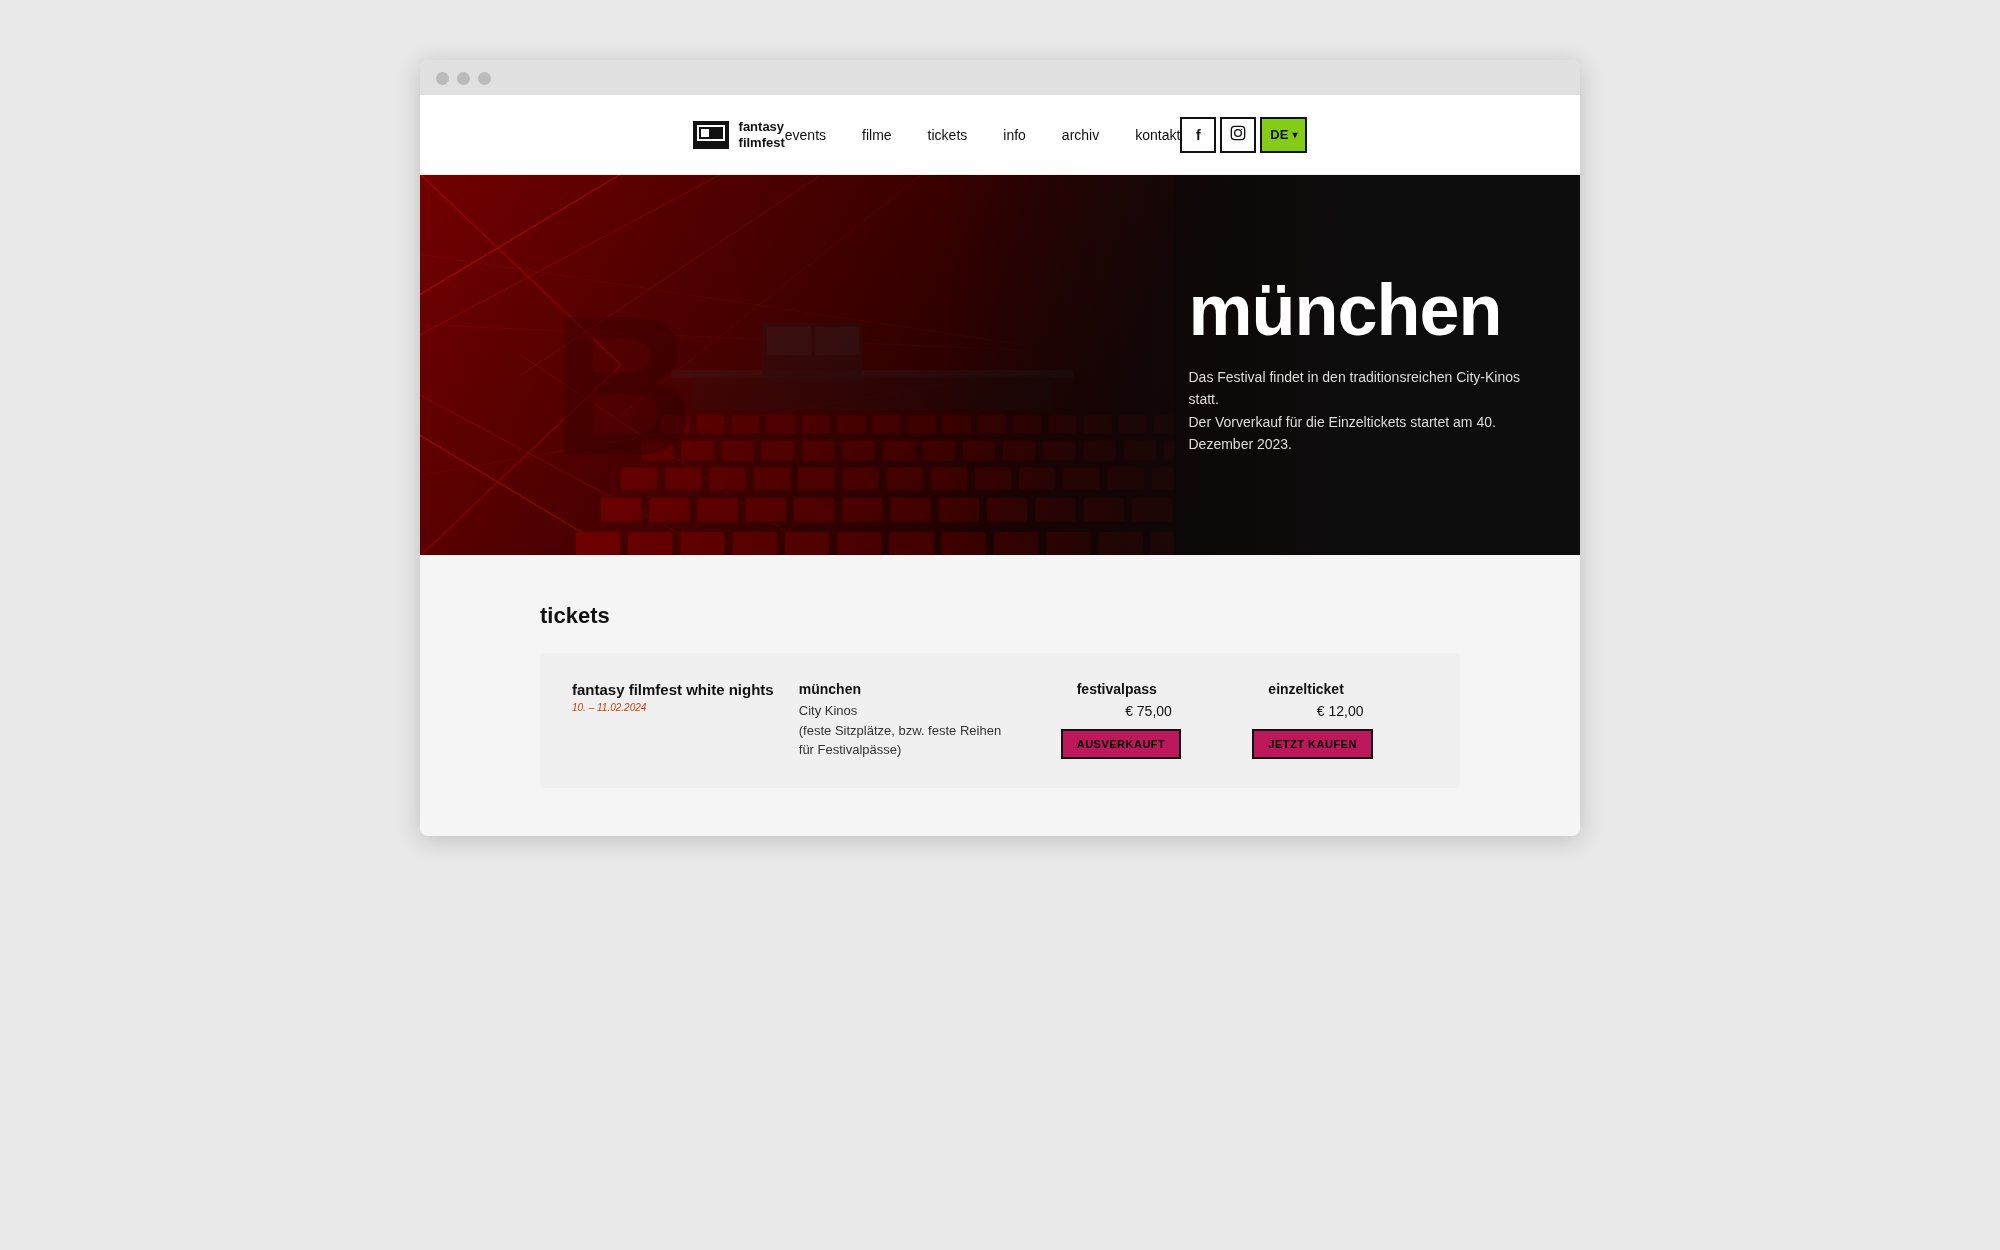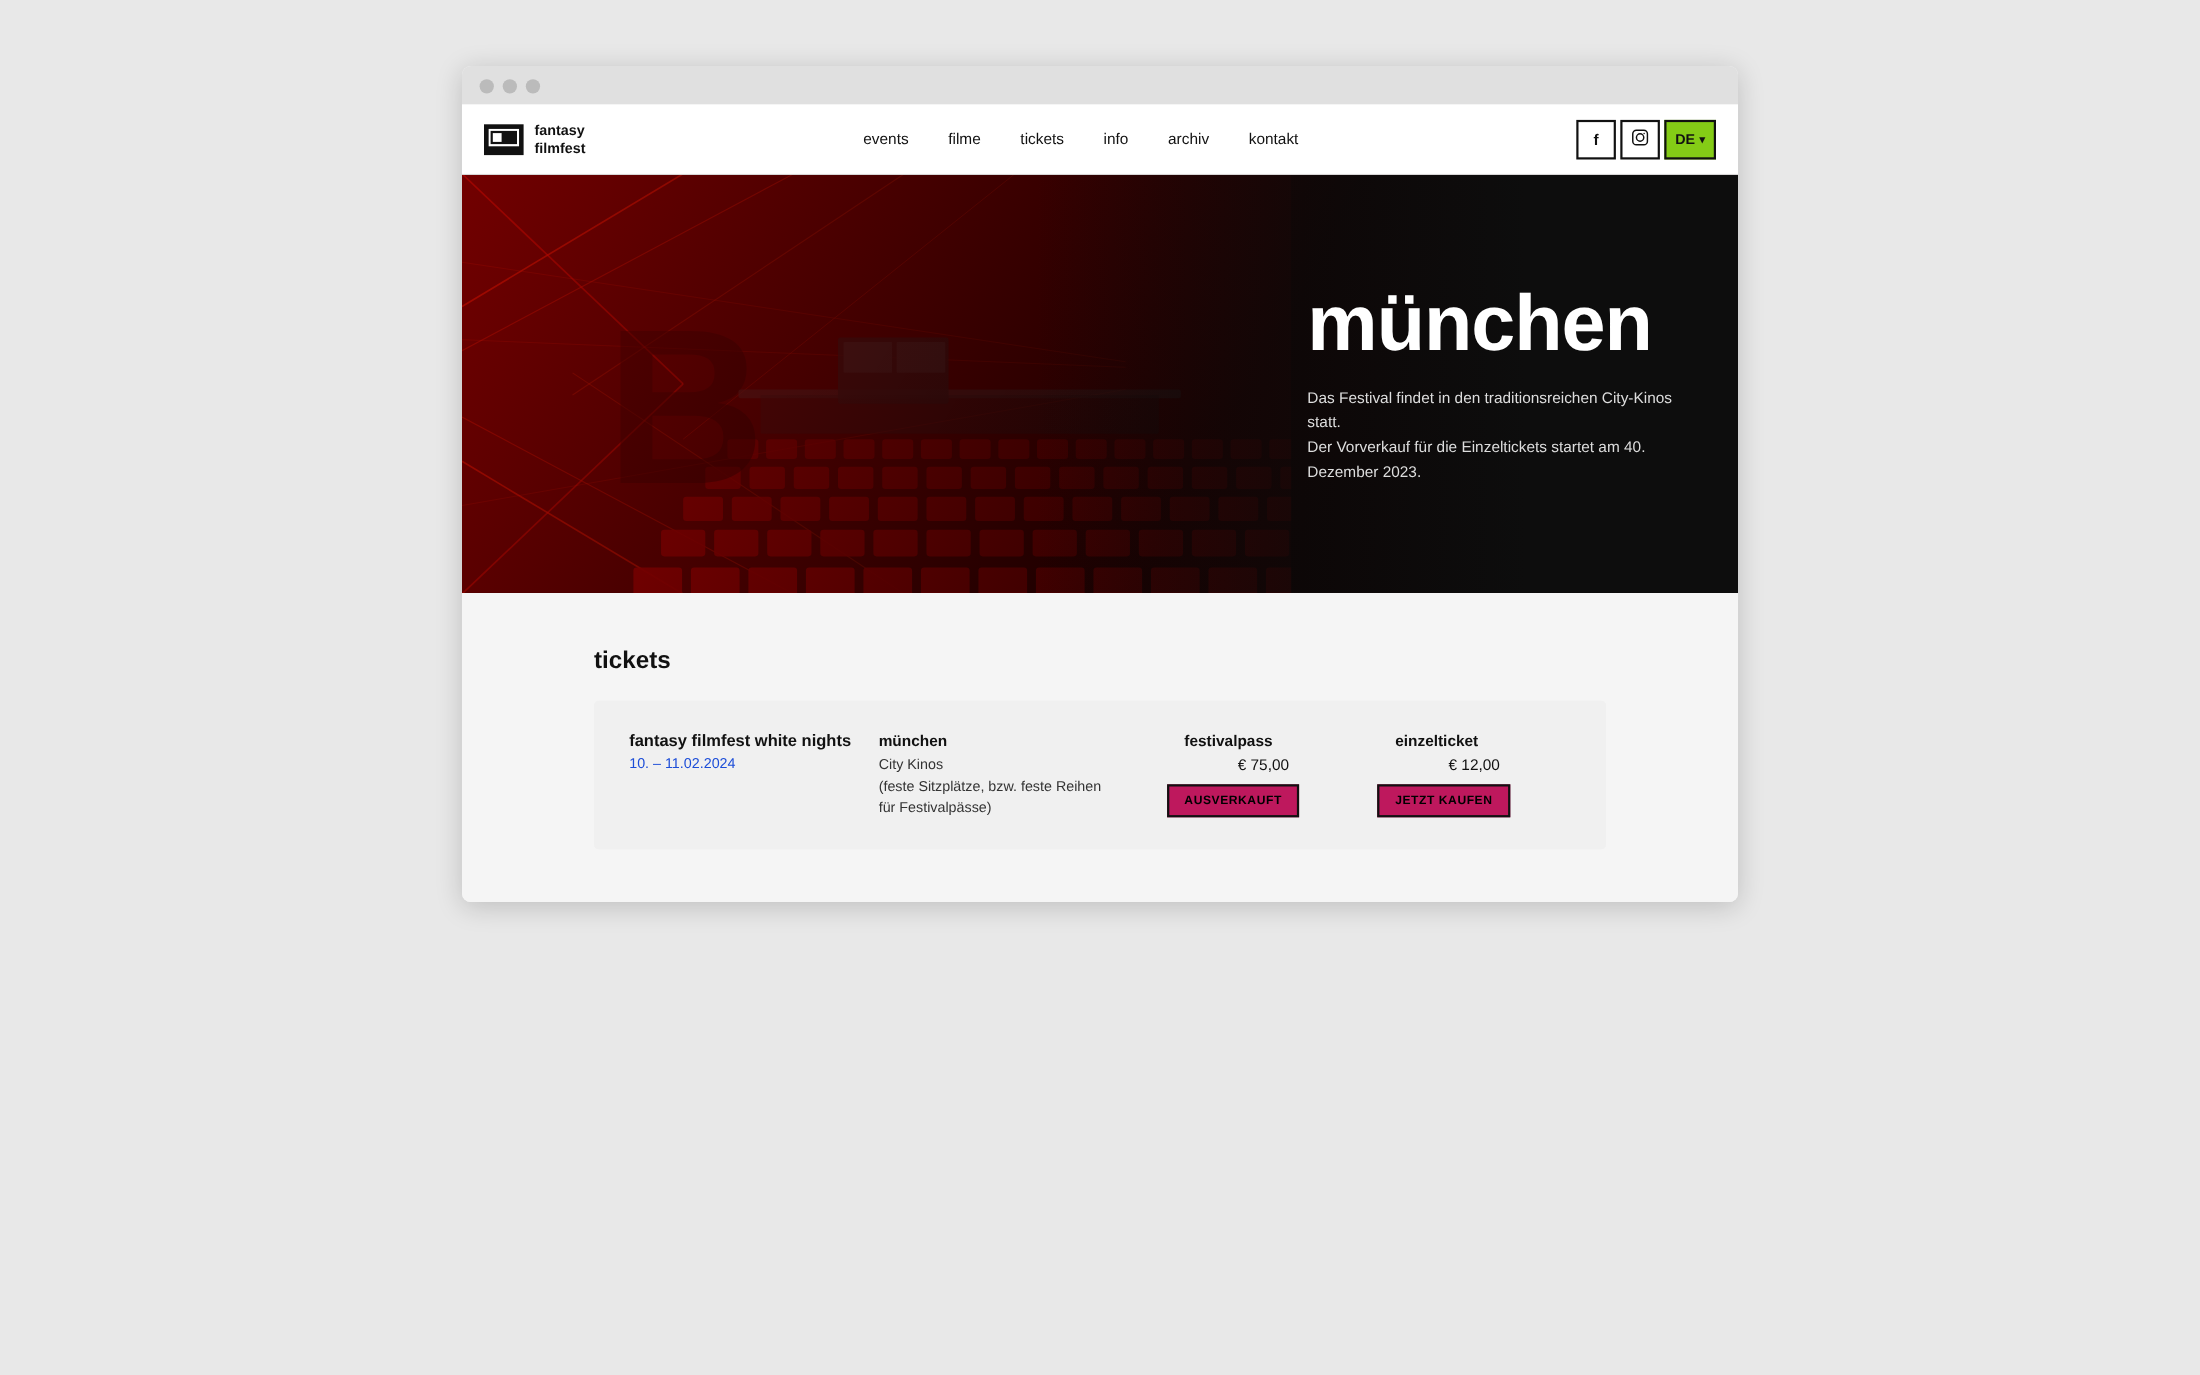--- a/index.html
+++ b/index.html
@@ -36,23 +36,23 @@
       border-radius: 50%;
       background: #bbb;
       display: inline-block;
     }
 
     
     .navbar {
       background: #fff;
       display: flex;
       align-items: center;
-      justify-content: space-between;
+      justify-content: center;
       padding: 0 20px;
-      height: 64px;
+      height: 80px;
       border-bottom: 1px solid #eee;
     }
 
     .logo-area {
       display: flex;
       align-items: center;
       gap: 10px;
     }
 
     .logo-icon {
@@ -219,22 +219,23 @@
     }
 
     .ticket-event-name {
       font-size: 15px;
       font-weight: bold;
       color: #111;
       margin-bottom: 4px;
     }
 
     .ticket-event-date {
-      font-size: 13px;
-      color: #1d4ed8;
+      font-size: 10px;
+      color: #c2410c;
+      font-style: italic;
     }
 
     .ticket-venue-name {
       font-size: 14px;
       font-weight: bold;
       color: #111;
       margin-bottom: 4px;
     }
 
     .ticket-venue-desc {

